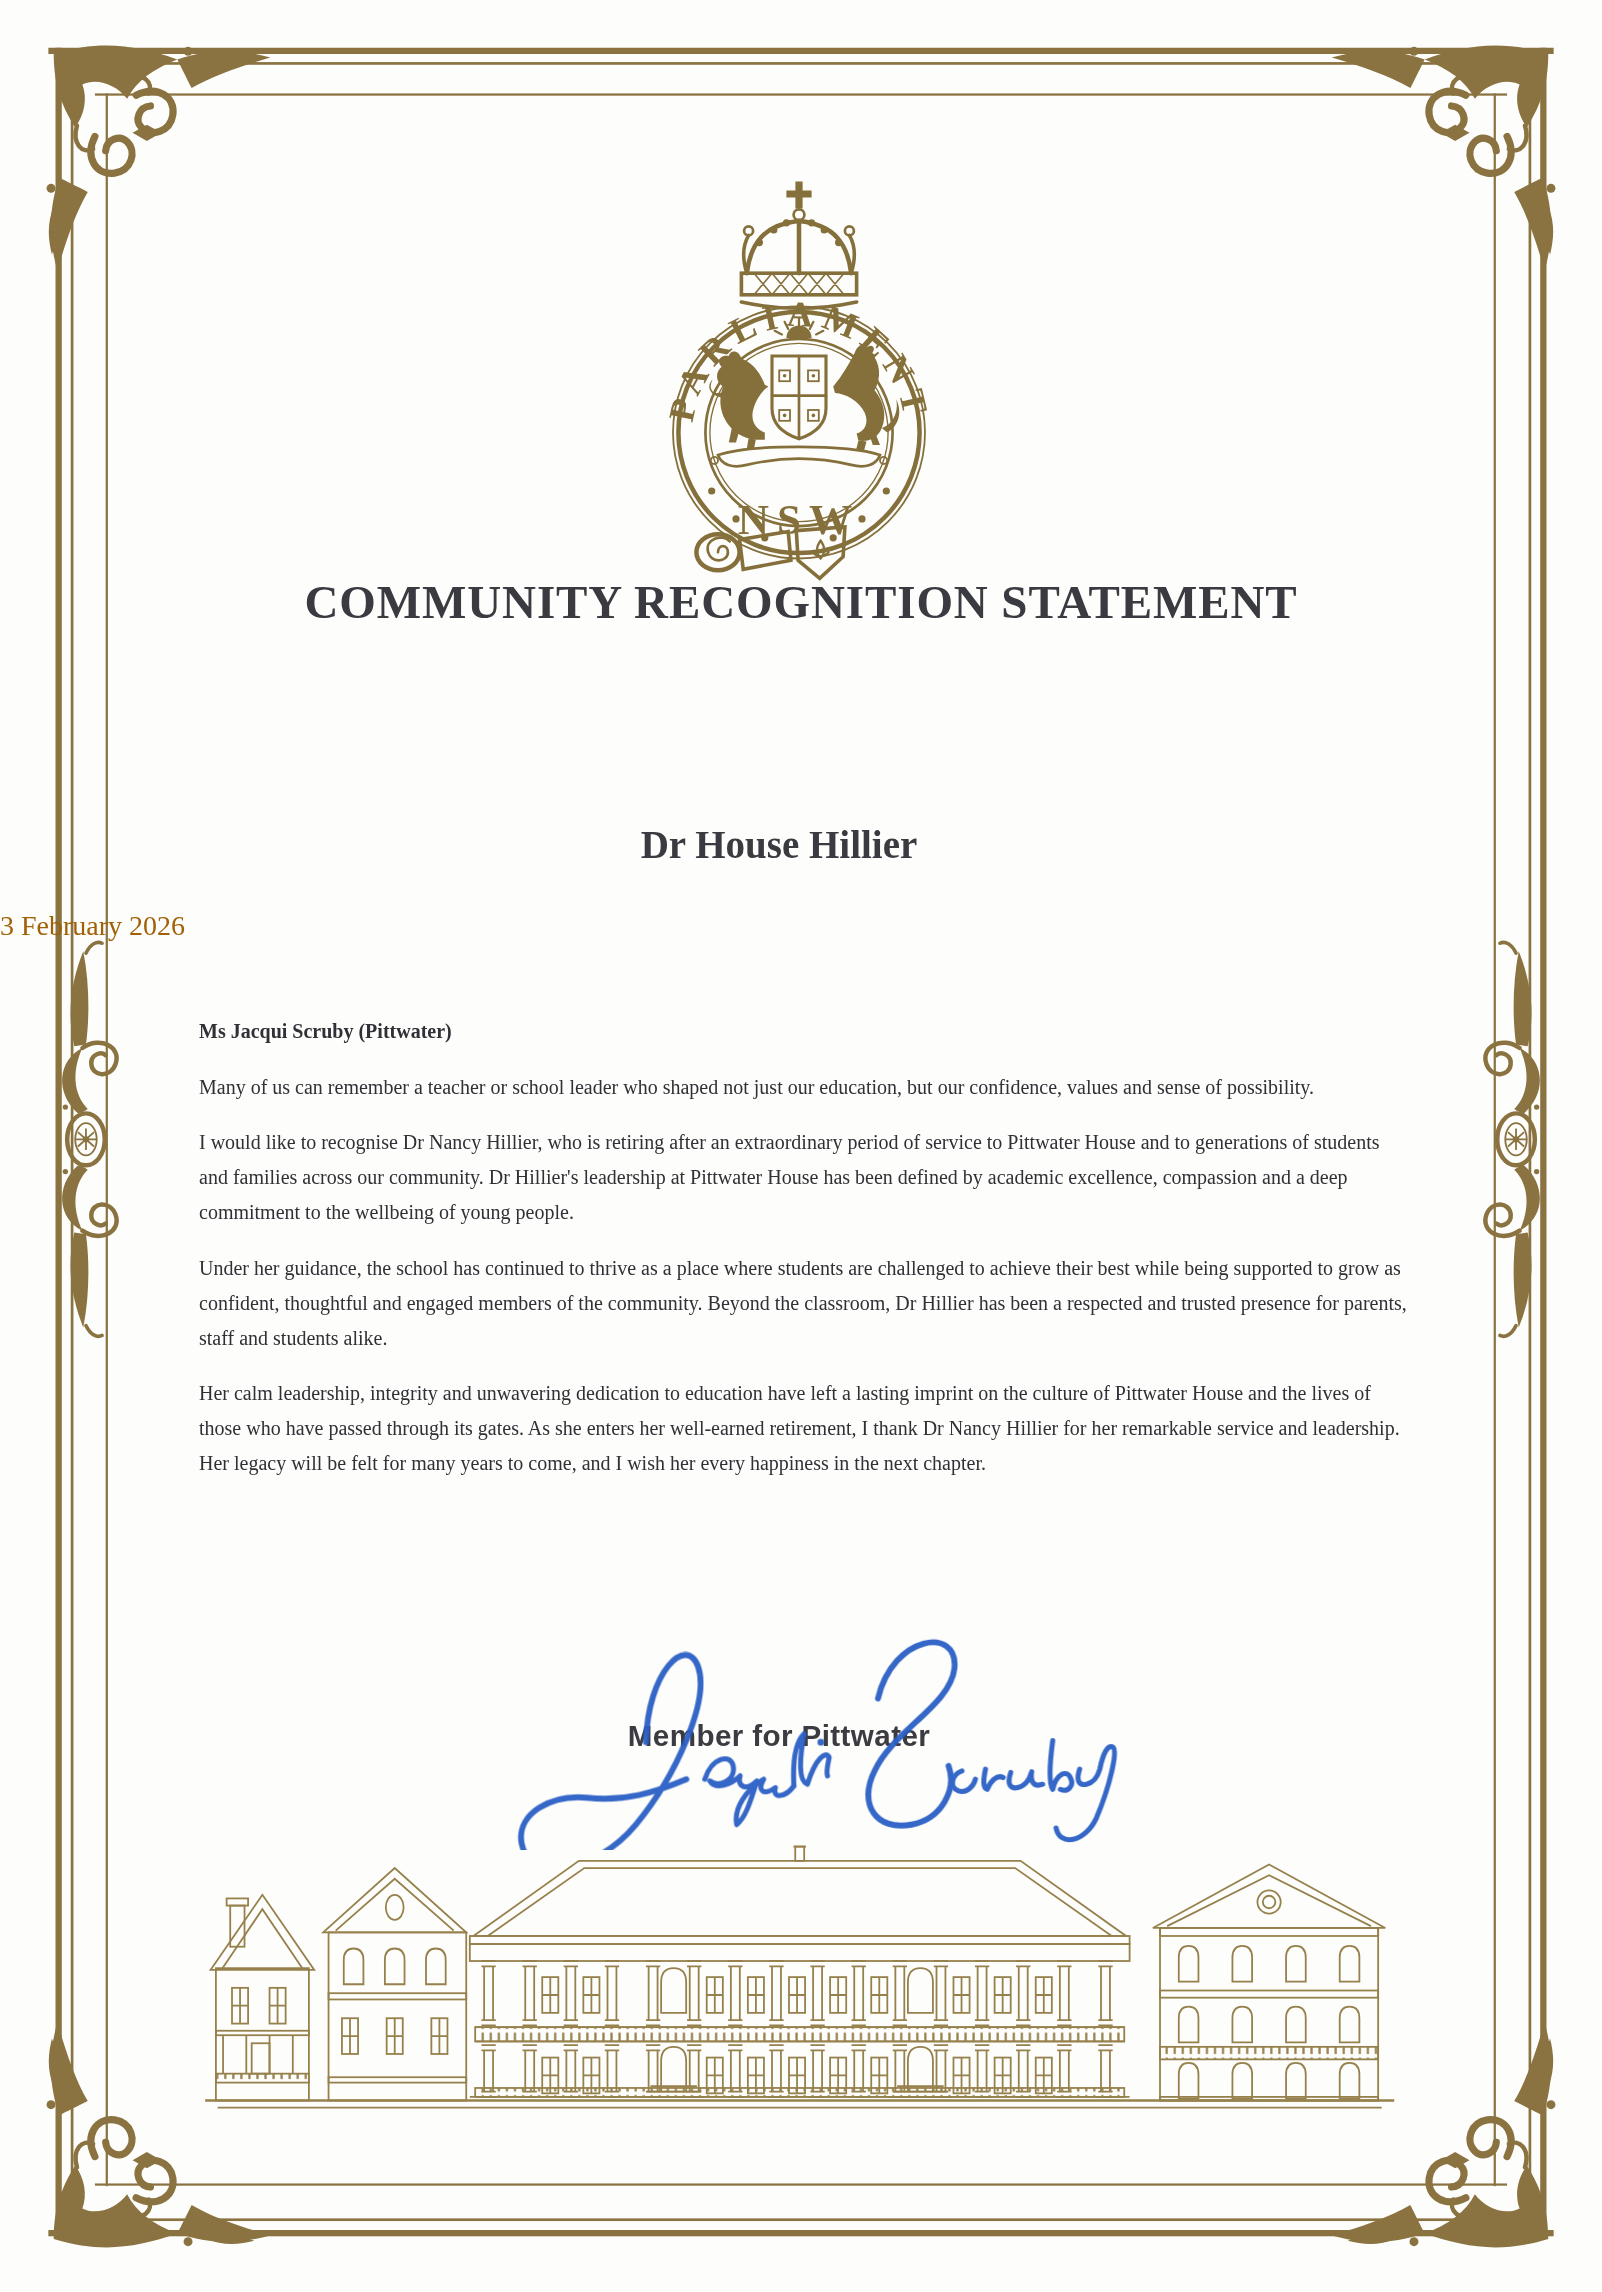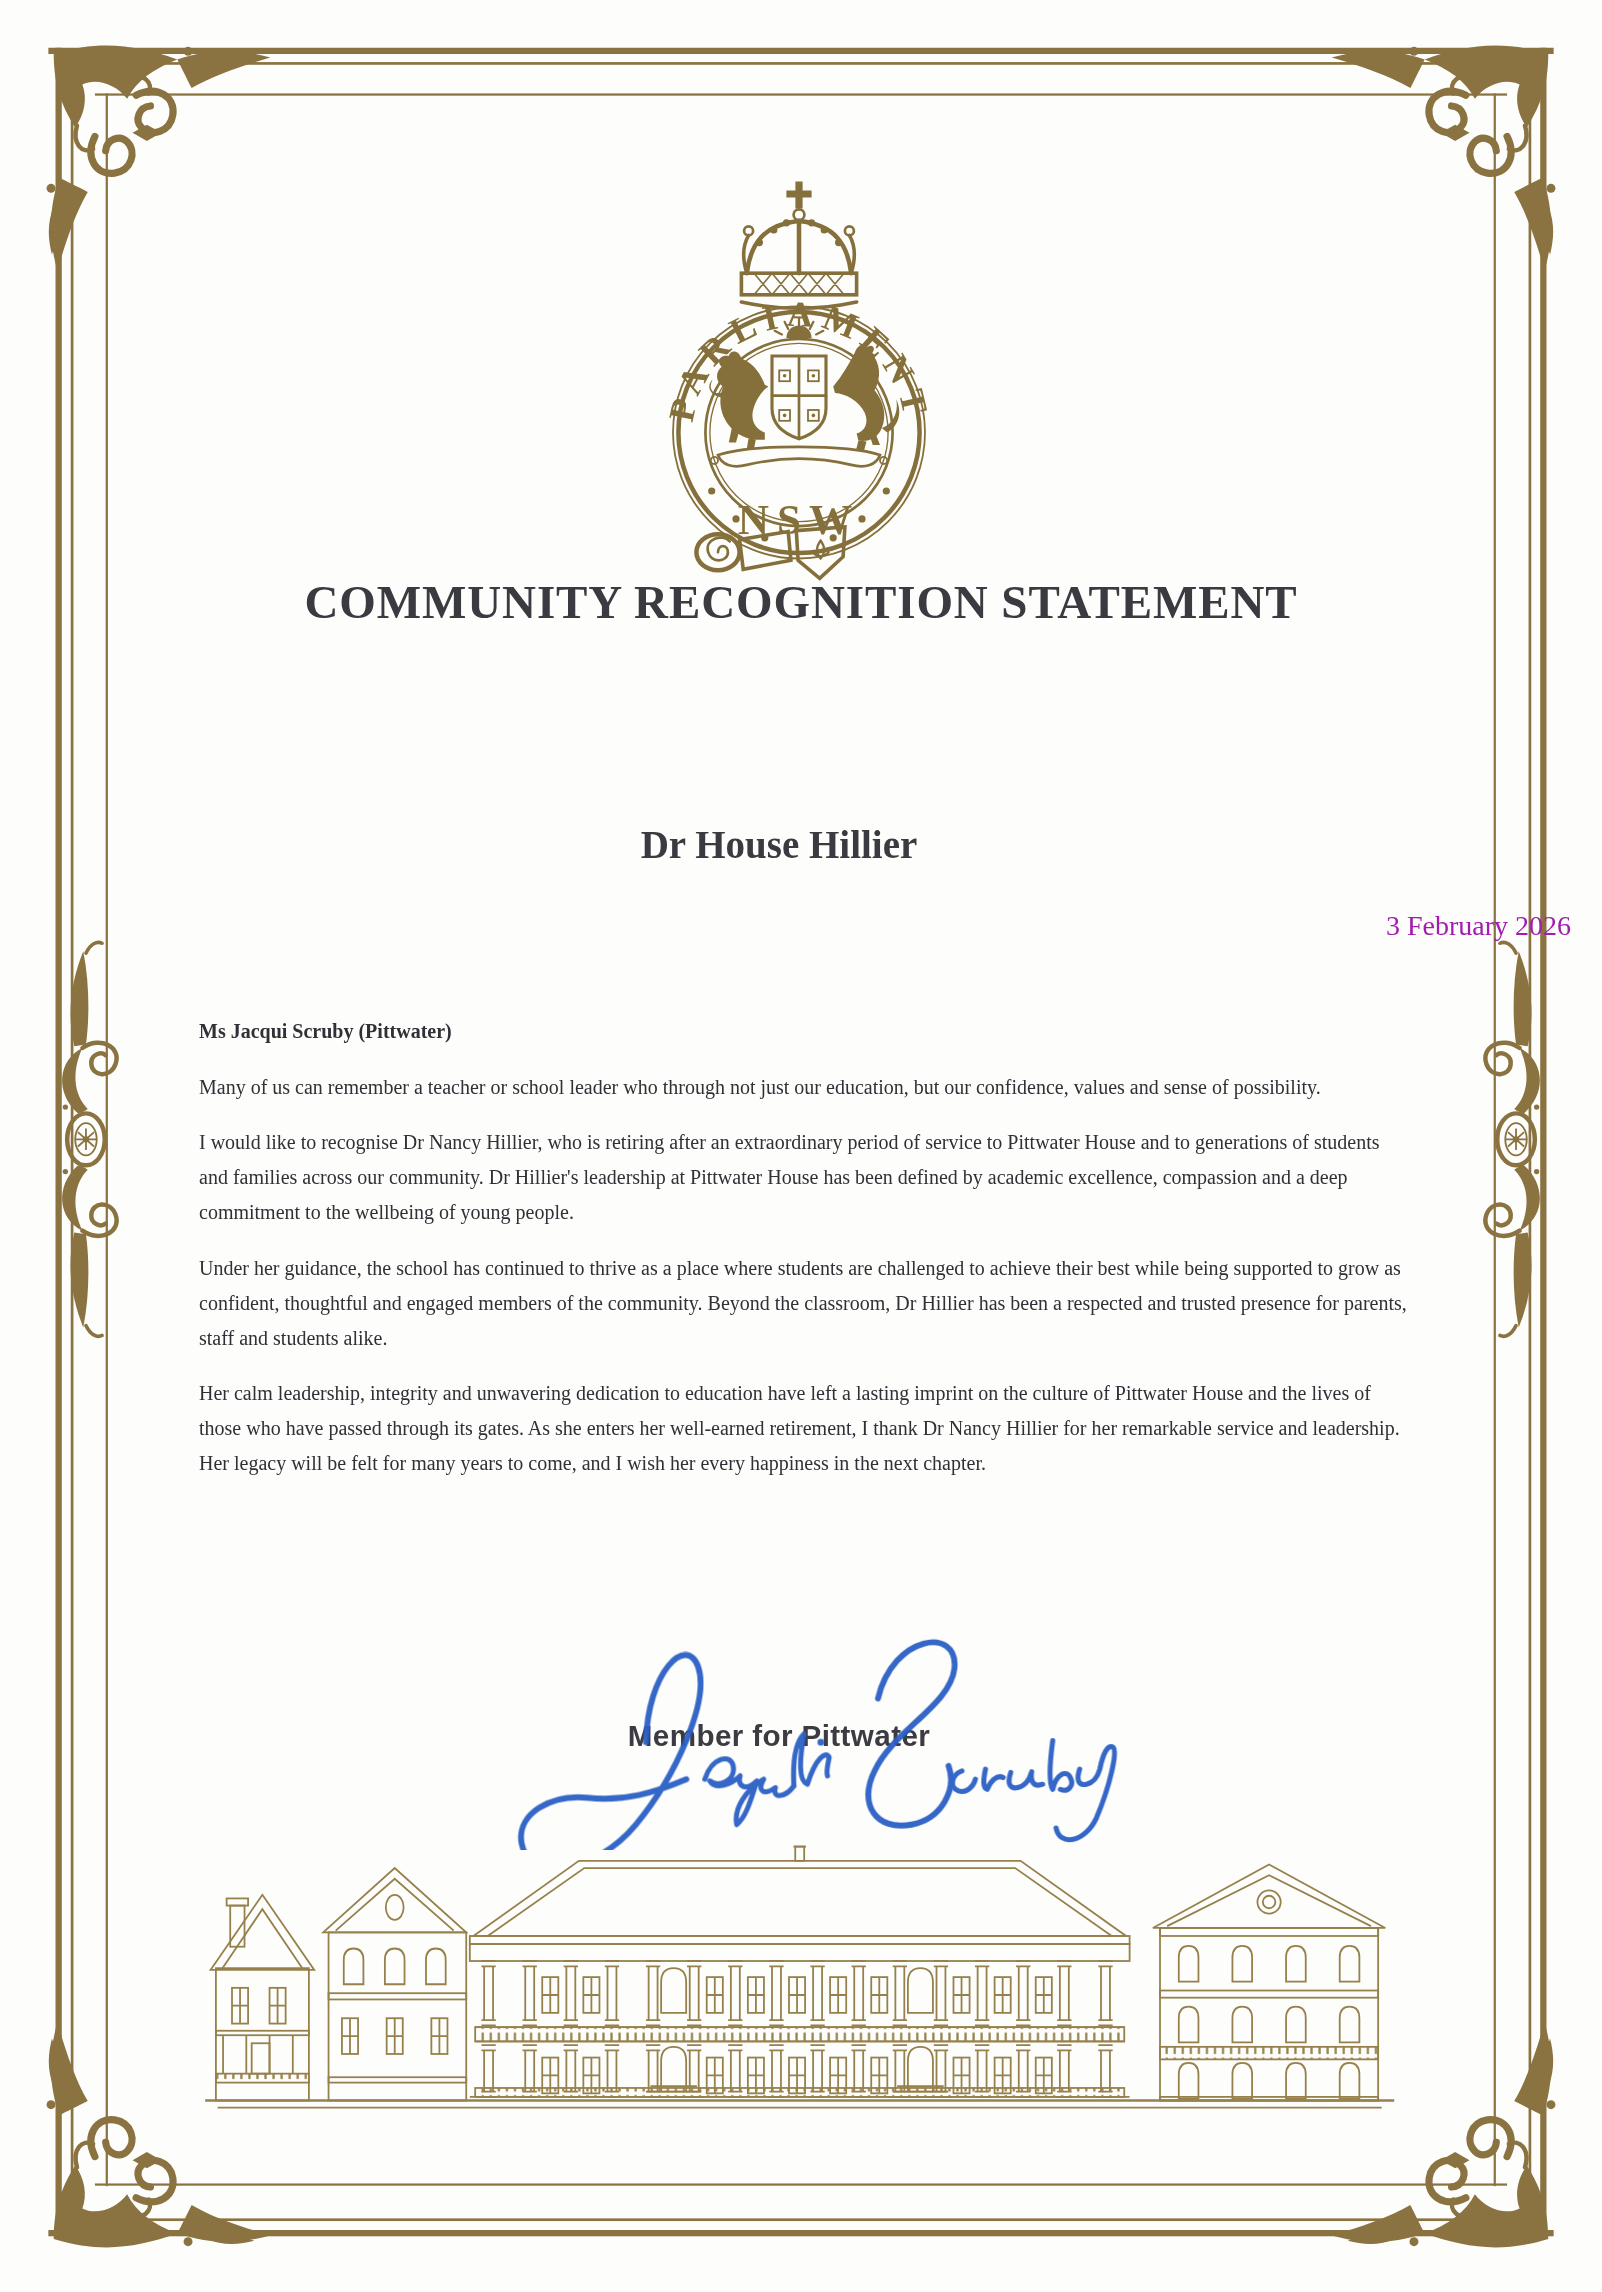--- a/index.html
+++ b/index.html
@@ -8,21 +8,21 @@
     background:#fdfdfb; overflow:hidden;
     font-family:"Liberation Serif", serif; color:#2f2f33;
   }
   svg{display:block;}
   .frame-svg{position:absolute; left:0; top:0; width:1602px; height:2293px;}
   .crest-svg{position:absolute; left:627px; top:176px; width:344px; height:405px;}
   .heading{position:absolute; left:0; width:100%; text-align:center; font-weight:bold; color:#3a3a41;}
   .title{top:575px; font-size:47px; letter-spacing:0.9px;}
   .subtitle{top:691px; font-size:34px; letter-spacing:0.4px;}
   .recipient{top:822px; font-size:39px; width:1558px;}
-  .date{position:absolute; top:910px; left:0; width:1558px; text-align:right; font-size:28px; color:#a21caf; font-weight:normal;margin-left:13px;}
+  .date{position:absolute; top:910px; left:0; width:1558px; text-align:left; font-size:28px; color:#a16207; font-weight:normal;}
   .body-text{position:absolute; left:199px; top:1014px; width:1209px; font-size:20px; line-height:35px; color:#303036;}
   .body-text p{margin:0 0 20.6px 0;}
   .speaker{font-weight:bold; margin:0 0 21.5px 0;}
   .sign-block{
     position:absolute; top:1716px; left:0; width:1558px; text-align:center;
     font-family:"Liberation Sans", sans-serif; font-weight:bold;
     font-size:29.6px; line-height:39px; color:#3b3b41; letter-spacing:0.4px;
   }
   .signature-svg{position:absolute; left:498px; top:1621px; width:622px; height:229px; pointer-events:none;}
   .building-svg{position:absolute; left:204px; top:1843px; width:1195px; height:270px;}
@@ -175,21 +175,21 @@
       </g>
     </g>
   </svg>
 
   <div class="heading title">COMMUNITY RECOGNITION STATEMENT</div>
   <div class="heading recipient">Dr House Hillier</div>
   <div class="date">3 February 2026</div>
 
   <div class="body-text">
     <p class="speaker">Ms Jacqui Scruby (Pittwater)</p>
-    <p>Many of us can remember a teacher or school leader who through not just our education, but our confidence, values and sense of possibility.</p>
+    <p>Many of us can remember a teacher or school leader who shaped not just our education, but our confidence, values and sense of possibility.</p>
     <p>I would like to recognise Dr Nancy Hillier, who is retiring after an extraordinary period of service to Pittwater House and to generations of students and families across our community. Dr Hillier's leadership at Pittwater House has been defined by academic excellence, compassion and a deep commitment to the wellbeing of young people.</p>
     <p>Under her guidance, the school has continued to thrive as a place where students are challenged to achieve their best while being supported to grow as confident, thoughtful and engaged members of the community. Beyond the classroom, Dr Hillier has been a respected and trusted presence for parents, staff and students alike.</p>
     <p>Her calm leadership, integrity and unwavering dedication to education have left a lasting imprint on the culture of Pittwater House and the lives of those who have passed through its gates. As she enters her well-earned retirement, I thank Dr Nancy Hillier for her remarkable service and leadership. Her legacy will be felt for many years to come, and I wish her every happiness in the next chapter.</p>
   </div>
 
   <div class="sign-block">
     <div>Member for Pittwater</div>
   </div>
 
   <svg class="signature-svg" viewBox="0 0 740 260" xmlns="http://www.w3.org/2000/svg">

